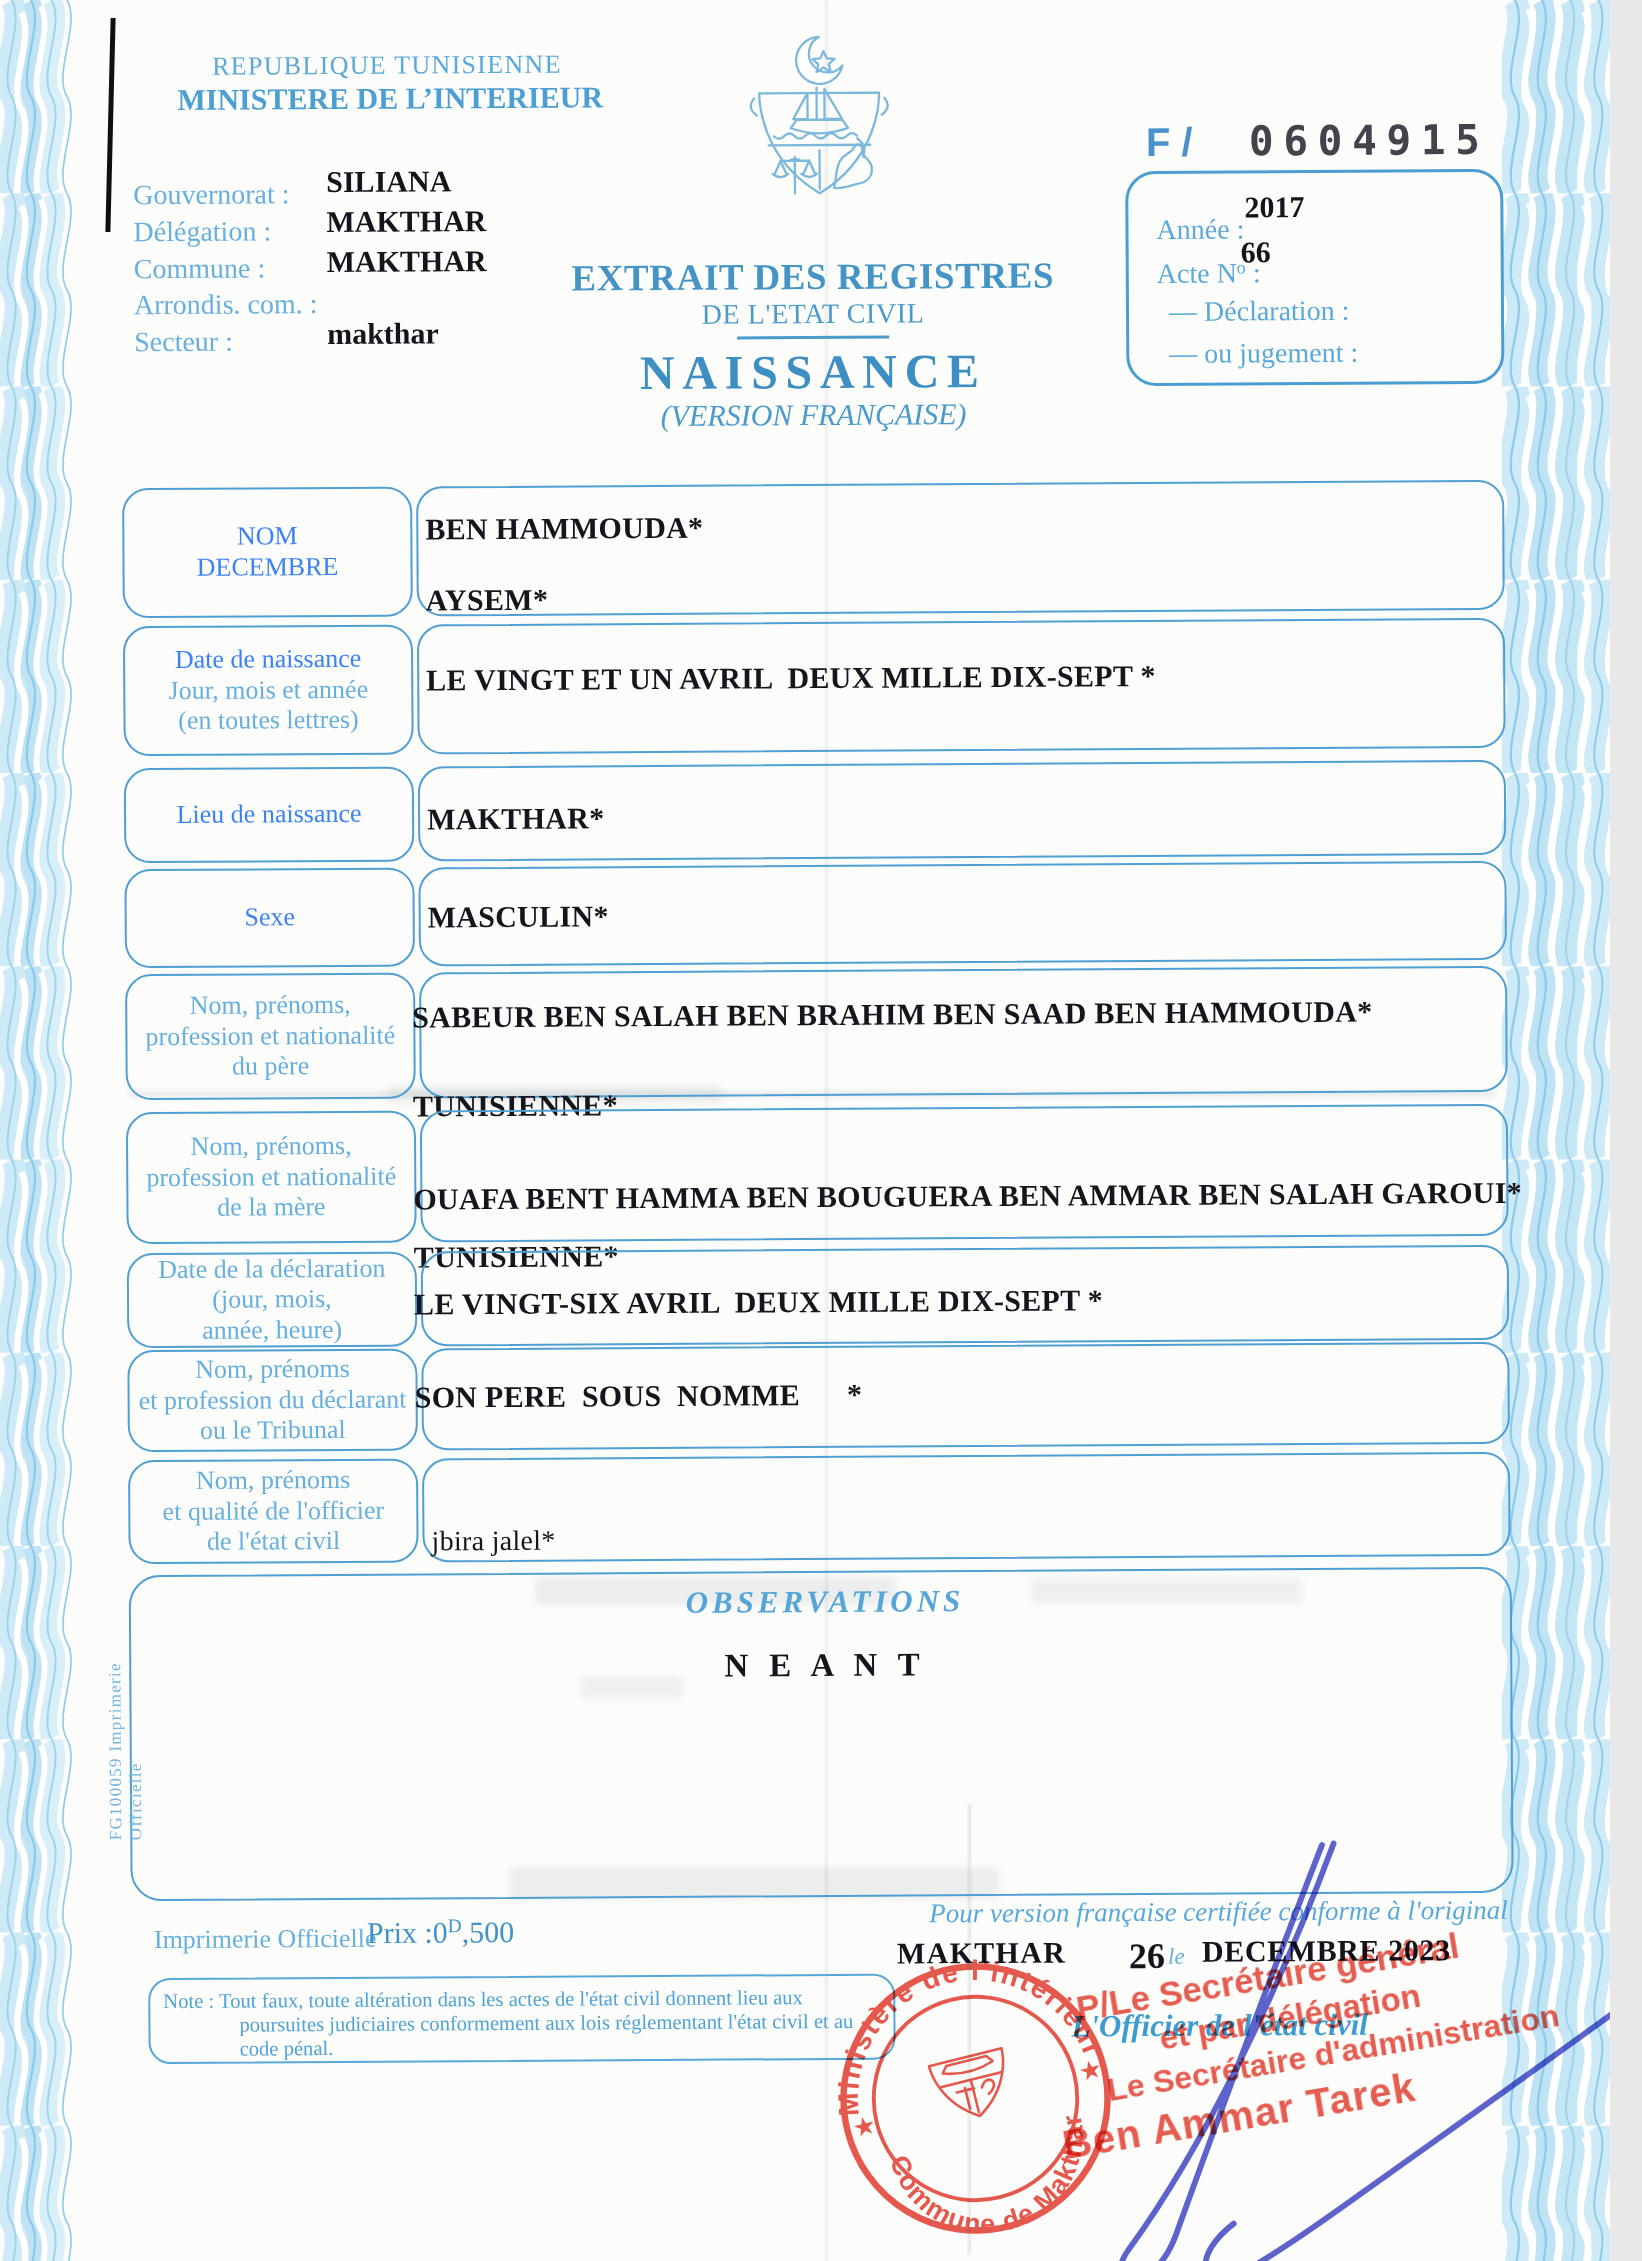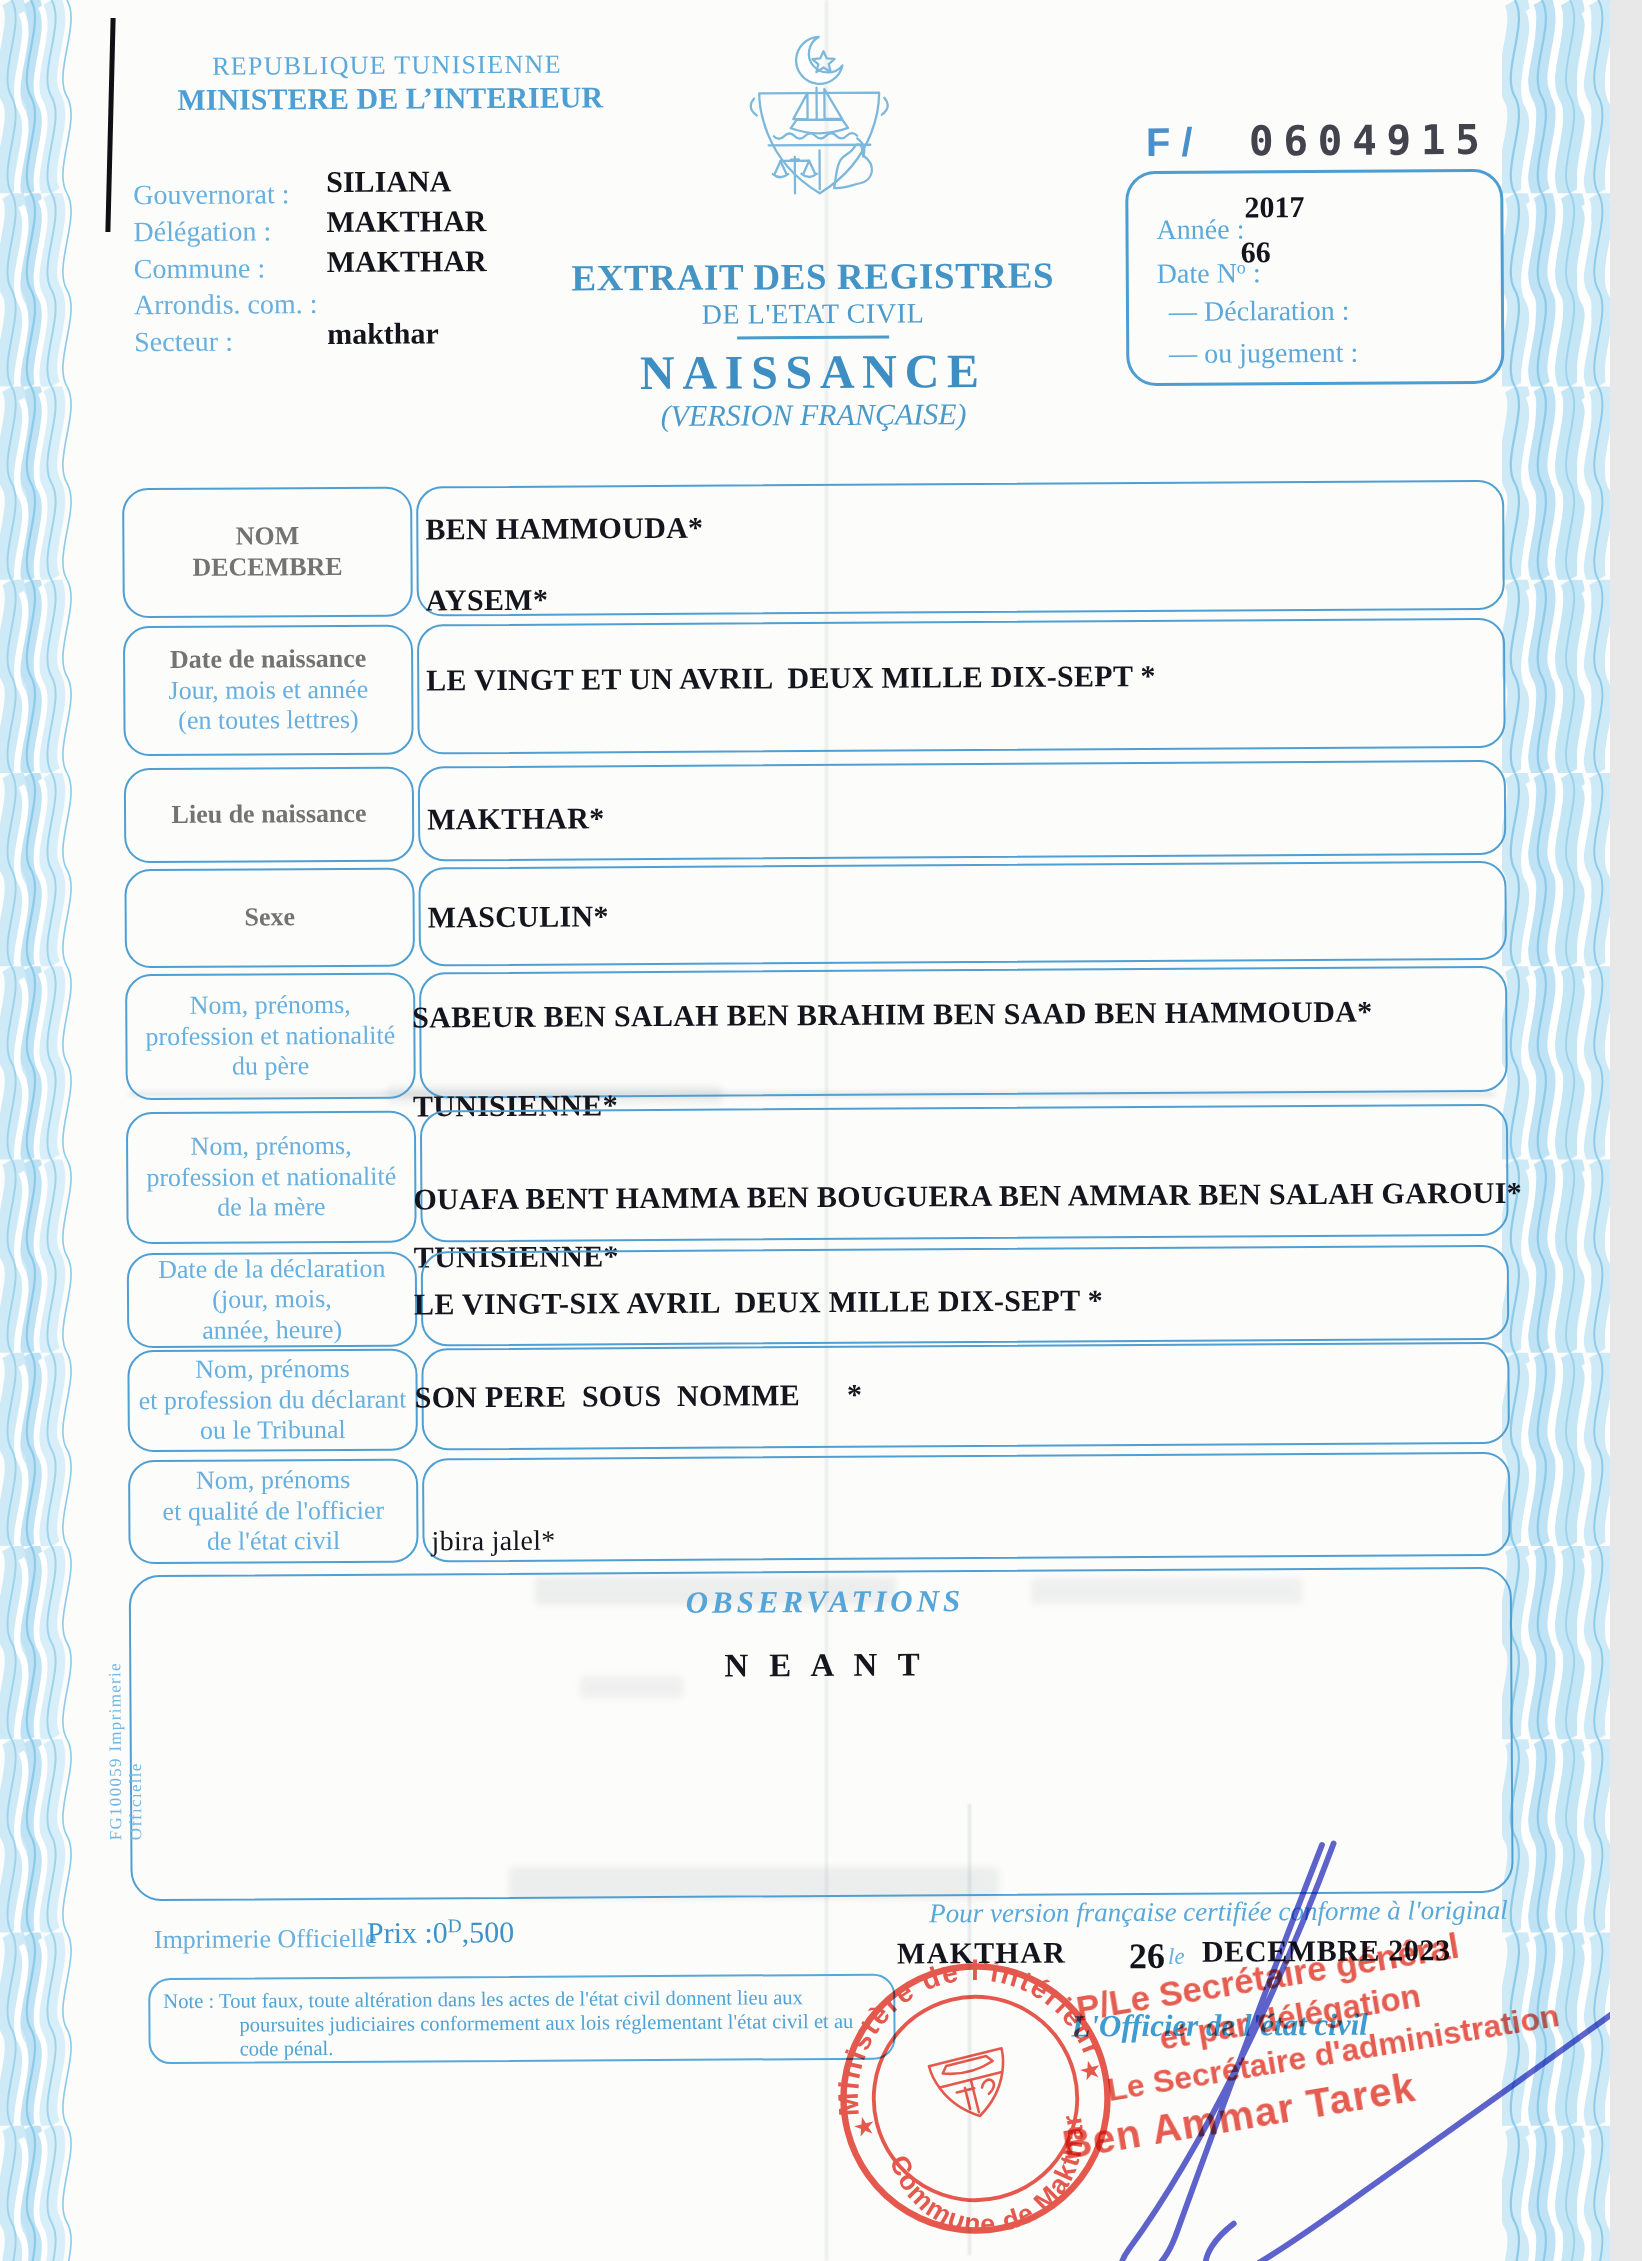--- a/index.html
+++ b/index.html
@@ -39,21 +39,21 @@
   #acteval{left:112px;top:62px;font-size:30px;font-weight:bold;color:#14141c;}
   #declbl{left:40px;top:122px;font-size:28px;color:#5aa9da;}
   #juglbl{left:40px;top:164px;font-size:28px;color:#5aa9da;}
   sup.o{font-size:18px;vertical-align:9px;}
   
   .row{position:absolute;left:126px;width:1379px;}
   .lbl{position:absolute;left:0;top:0;width:286px;height:100%;border:2.6px solid #4f9fd3;border-radius:26px;
        display:flex;flex-direction:column;justify-content:center;align-items:center;text-align:center;}
   .vbox{position:absolute;left:294px;top:0;width:1084px;height:100%;border:2.6px solid #4f9fd3;border-radius:26px;}
   .l{font-size:26px;color:#66afdf;line-height:1.18;}
-  .b{font-weight:bold;color:#737373;}
+  .b{font-weight:normal;color:#3b82f6;}
   .val{position:absolute;left:303px;font-size:30px;font-weight:bold;color:#15151d;white-space:pre;letter-spacing:0.3px;}
   .r1{top:484px;height:126px;}  .r1 .v1{top:26px;} .r1 .v2{top:97px;}
   .r2{top:622px;height:126px;}  .r2 .v1{top:39px;}
   .r3{top:764px;height:91px;} .r3 .v1{top:36px;}
   .r4{top:865px;height:95px;} .r4 .v1{top:33px;}
   .r5{top:970px;height:122px;} .r5 .v1{top:28px;left:287px;} .r5 .v2{top:117px;left:287px;}
   .r6{top:1108px;height:128px;} .r6 .v1{top:72px;left:287px;} .r6 .v2{top:130px;left:287px;}
   .r7{top:1249px;height:91px;} .r7 .v1{top:36px;left:287px;}
   .r8{top:1346px;height:98px;} .r8 .v1{top:32px;left:287px;}
   .r9{top:1456px;height:100px;} .r9 .v1{top:67px;font-weight:normal;font-size:28px;}
@@ -183,21 +183,21 @@
     <div id="trule" class="abs"></div>
     <div id="t3" class="abs">NAISSANCE</div>
     <div id="t4" class="abs">(VERSION FRANÇAISE)</div>
 
     <span id="serialprefix" class="abs">F /</span>
     <span id="serialnum" class="abs">0604915</span>
 
     <div id="actebox" class="abs">
       <span id="anneelbl" class="abs">Année :</span>
       <span id="anneeval" class="abs">2017</span>
-      <span id="actelbl" class="abs"><span>Date N</span><sup class="o">o</sup><span> :</span></span>
+      <span id="actelbl" class="abs"><span>Acte N</span><sup class="o">o</sup><span> :</span></span>
       <span id="acteval" class="abs">66</span>
       <span id="declbl" class="abs">— Déclaration :</span>
       <span id="juglbl" class="abs">— ou jugement :</span>
     </div>
 
     <div class="row r1">
       <div class="lbl">
         <span class="l b">NOM</span>
         <span class="l b">DECEMBRE</span>
       </div>

